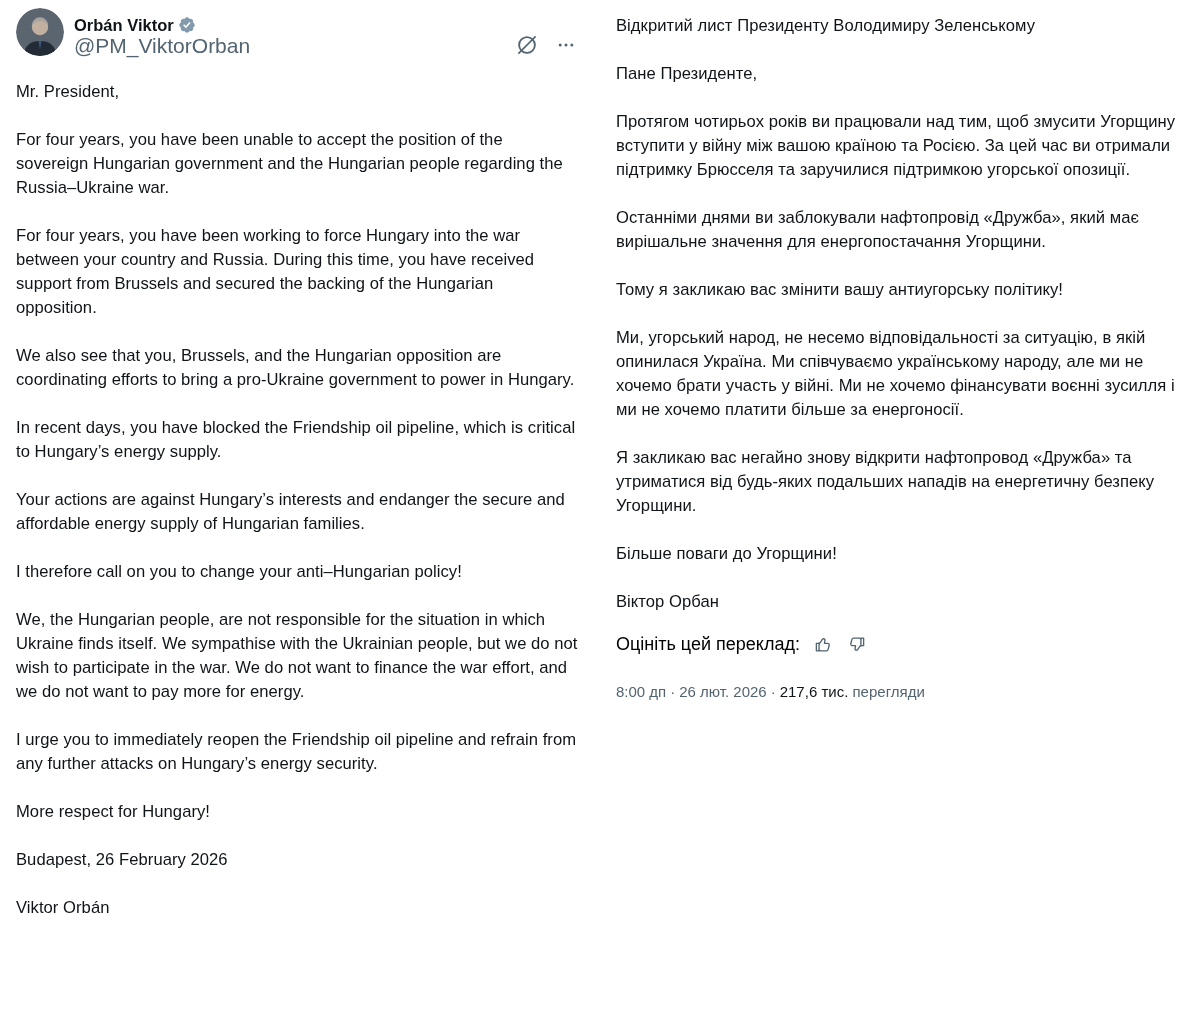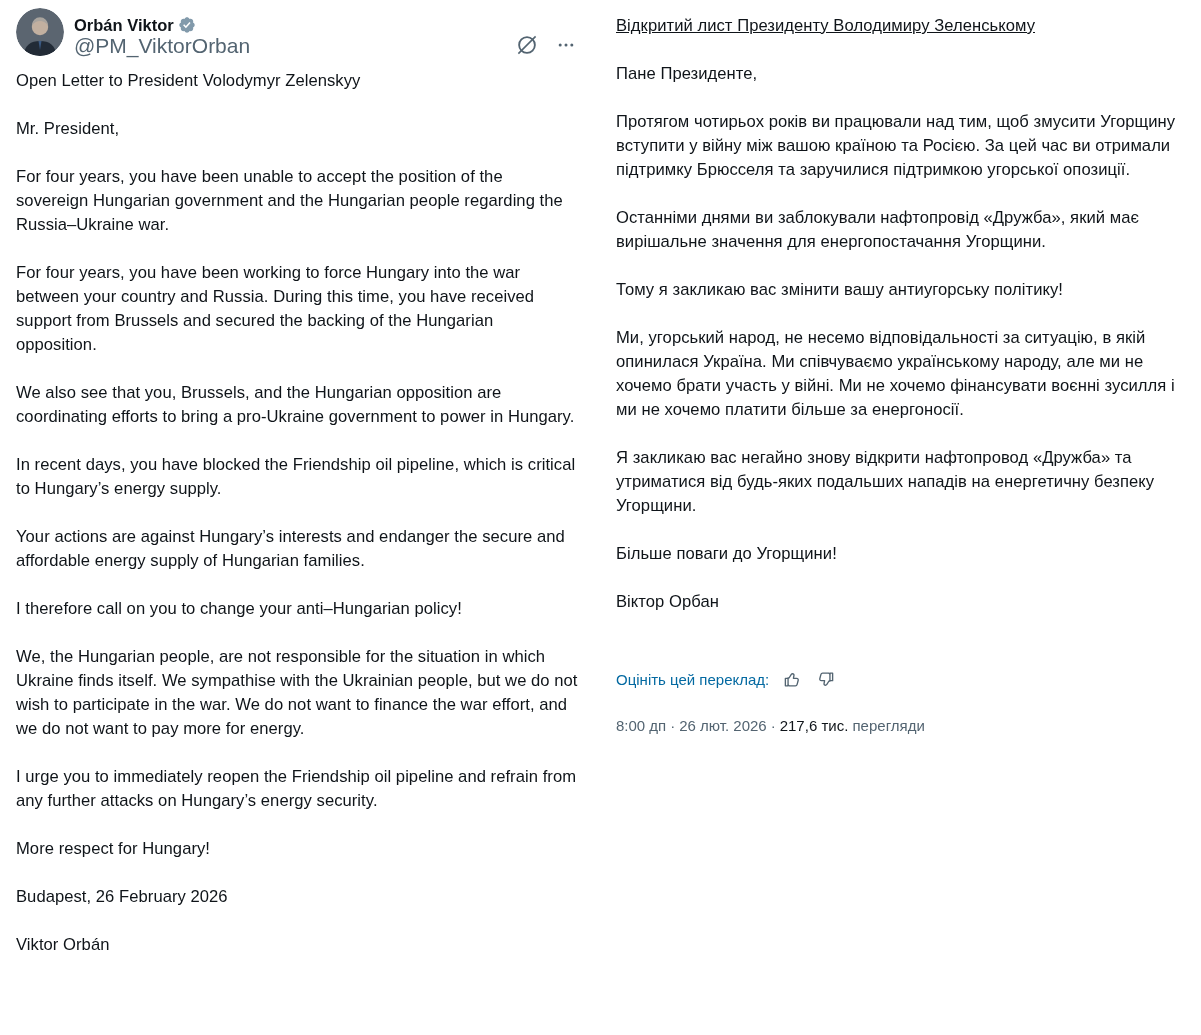--- a/index.html
+++ b/index.html
@@ -39,27 +39,27 @@
   .icon-btn { cursor: pointer; display: inline-flex; }
 
   
   .para {
     font-size: 16.6px;
     line-height: 24px;
     margin: 24px 0 0 0;
     letter-spacing: 0.05px;
   }
   .col-left .para.first { margin-top: 13px; }
-  .col-right .para.first { margin-top: 0; text-decoration: underline; }
+  .col-right .para.first { margin-top: 0; }
 
   
   .rating-row {
-    margin-top: 56px;
+    margin-top: 20px;
     display: flex; align-items: center;
-    color: #0369a1; font-size: 15px;
+    color: #000000; font-size: 18px;
   }
   .rating-row .thumb { margin-left: 14px; cursor: pointer; display: inline-flex; }
   .meta-row {
     margin-top: 27px;
     font-size: 15px; color: #536471; line-height: 20px;
   }
   .meta-row .sep { padding: 0 4px; }
   .views-count { font-weight: 400; color: #0f1419; margin-top: 14px; }
 </style>
 </head>
@@ -107,21 +107,20 @@
         <span class="icon-btn">
           <svg width="20" height="20" viewBox="0 0 24 24">
             <circle cx="5" cy="12" r="1.8" fill="#536471"></circle>
             <circle cx="12" cy="12" r="1.8" fill="#536471"></circle>
             <circle cx="19" cy="12" r="1.8" fill="#536471"></circle>
           </svg>
         </span>
       </div>
     </div>
 
-    <p class="para first">Open Letter to President Volodymyr Zelenskyy</p>
     <p class="para">Mr. President,</p>
     <p class="para">For four years, you have been unable to accept the position of the sovereign Hungarian government and the Hungarian people regarding the Russia–Ukraine war.</p>
     <p class="para">For four years, you have been working to force Hungary into the war between your country and Russia. During this time, you have received support from Brussels and secured the backing of the Hungarian opposition.</p>
     <p class="para">We also see that you, Brussels, and the Hungarian opposition are coordinating efforts to bring a pro-Ukraine government to power in Hungary.</p>
     <p class="para">In recent days, you have blocked the Friendship oil pipeline, which is critical to Hungary’s energy supply.</p>
     <p class="para">Your actions are against Hungary’s interests and endanger the secure and affordable energy supply of Hungarian families.</p>
     <p class="para">I therefore call on you to change your anti–Hungarian policy!</p>
     <p class="para">We, the Hungarian people, are not responsible for the situation in which Ukraine finds itself. We sympathise with the Ukrainian people, but we do not wish to participate in the war. We do not want to finance the war effort, and we do not want to pay more for energy.</p>
     <p class="para">I urge you to immediately reopen the Friendship oil pipeline and refrain from any further attacks on Hungary’s energy security.</p>
     <p class="para">More respect for Hungary!</p>

